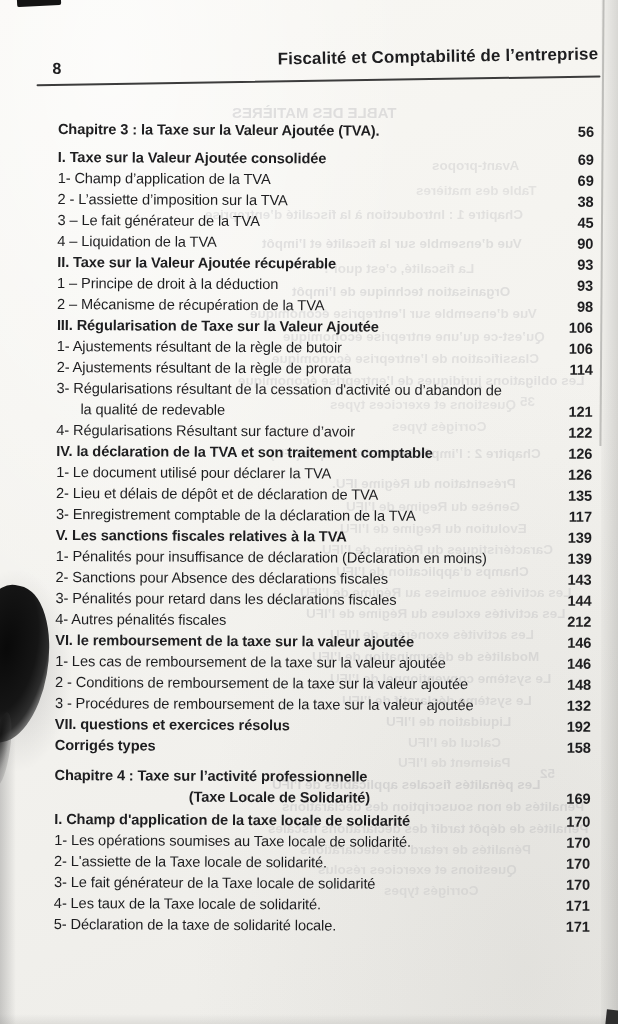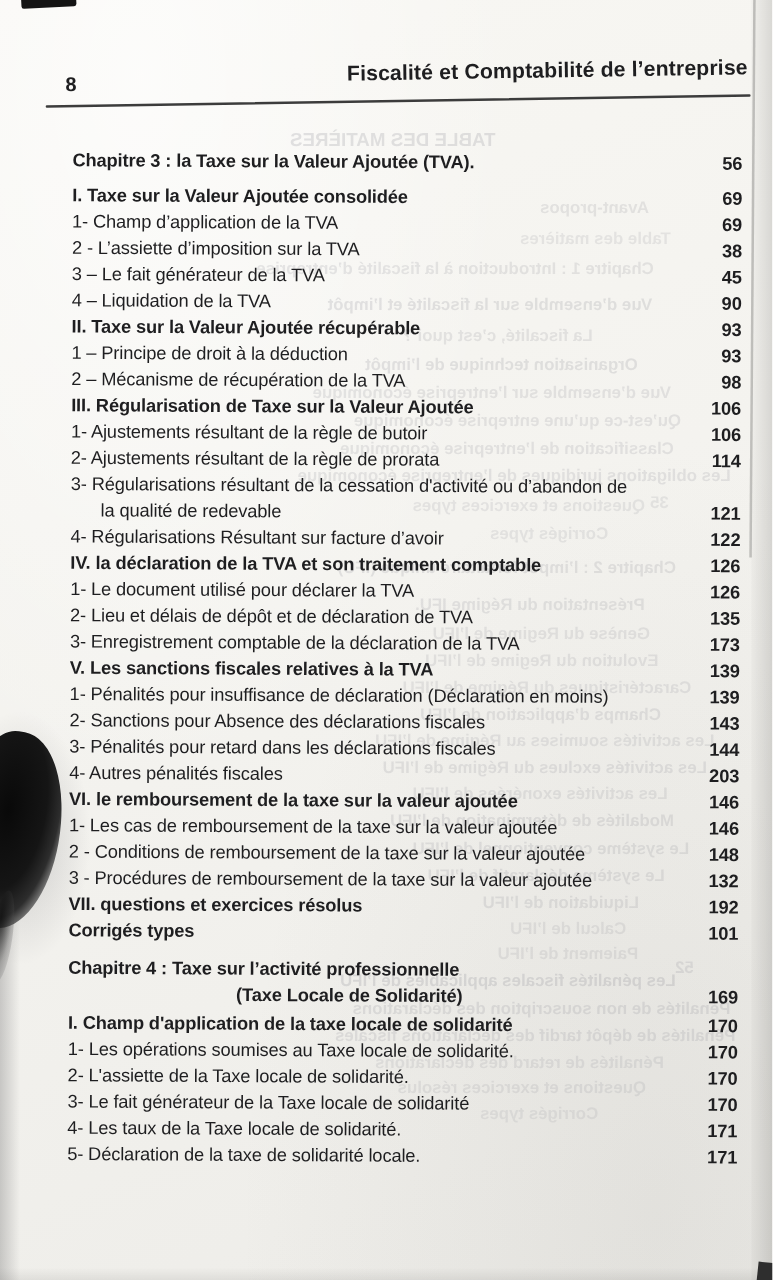--- a/index.html
+++ b/index.html
@@ -179,41 +179,41 @@
         <div class="row item">
           <div class="label">1- Le document utilisé pour déclarer la TVA</div>
           <div class="pagenum">126</div>
         </div>
         <div class="row item">
           <div class="label">2- Lieu et délais de dépôt et de déclaration de TVA</div>
           <div class="pagenum">135</div>
         </div>
         <div class="row item">
           <div class="label">3- Enregistrement comptable de la déclaration de la TVA</div>
-          <div class="pagenum">173</div>
+          <div class="pagenum">117</div>
         </div>
         <div class="row section">
           <div class="label">V. Les sanctions fiscales relatives à la TVA</div>
           <div class="pagenum">139</div>
         </div>
         <div class="row item">
           <div class="label">1- Pénalités pour insuffisance de déclaration (Déclaration en moins)</div>
           <div class="pagenum">139</div>
         </div>
         <div class="row item">
           <div class="label">2- Sanctions pour Absence des déclarations fiscales</div>
           <div class="pagenum">143</div>
         </div>
         <div class="row item">
           <div class="label">3- Pénalités pour retard dans les déclarations fiscales</div>
           <div class="pagenum">144</div>
         </div>
         <div class="row item">
           <div class="label">4- Autres pénalités fiscales</div>
-          <div class="pagenum">203</div>
+          <div class="pagenum">212</div>
         </div>
         <div class="row section">
           <div class="label">VI. le remboursement de la taxe sur la valeur ajoutée</div>
           <div class="pagenum">146</div>
         </div>
         <div class="row item">
           <div class="label">1- Les cas de remboursement de la taxe sur la valeur ajoutée</div>
           <div class="pagenum">146</div>
         </div>
         <div class="row item">
@@ -223,21 +223,21 @@
         <div class="row item">
           <div class="label">3 - Procédures de remboursement de la taxe sur la valeur ajoutée</div>
           <div class="pagenum">132</div>
         </div>
         <div class="row section">
           <div class="label">VII. questions et exercices résolus</div>
           <div class="pagenum">192</div>
         </div>
         <div class="row section">
           <div class="label">Corrigés types</div>
-          <div class="pagenum">101</div>
+          <div class="pagenum">158</div>
         </div>
         <div class="row chapter2">
           <div class="label">
             <div>Chapitre 4 : Taxe sur l’activité professionnelle</div>
             <div>(Taxe Locale de Solidarité)</div>
           </div>
           <div class="pagenum">169</div>
         </div>
         <div class="row section">
           <div class="label">I. Champ d'application de la taxe locale de solidarité</div>

